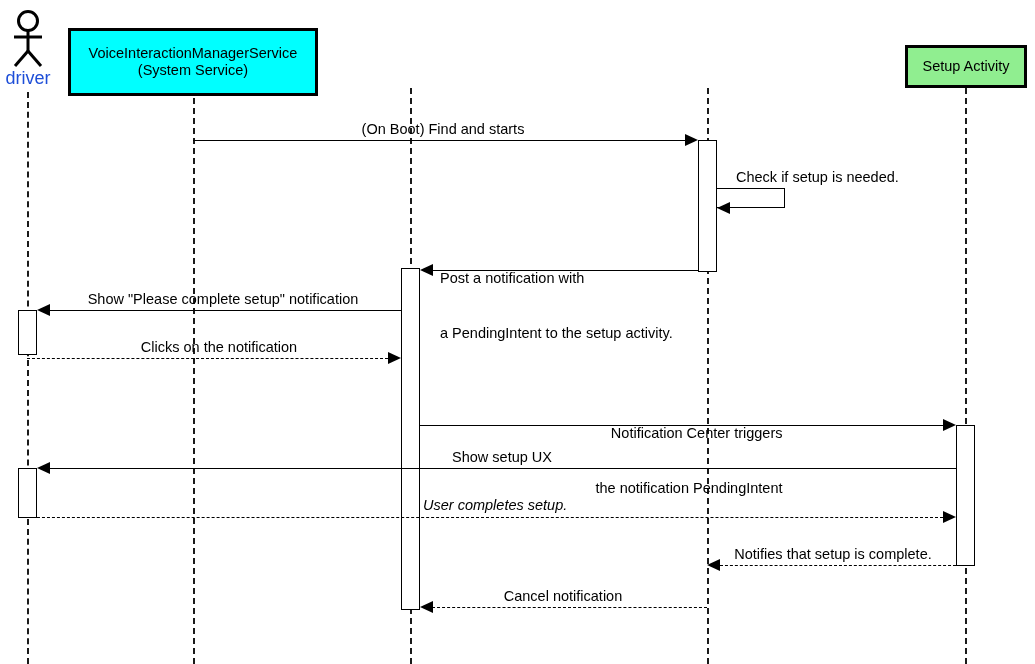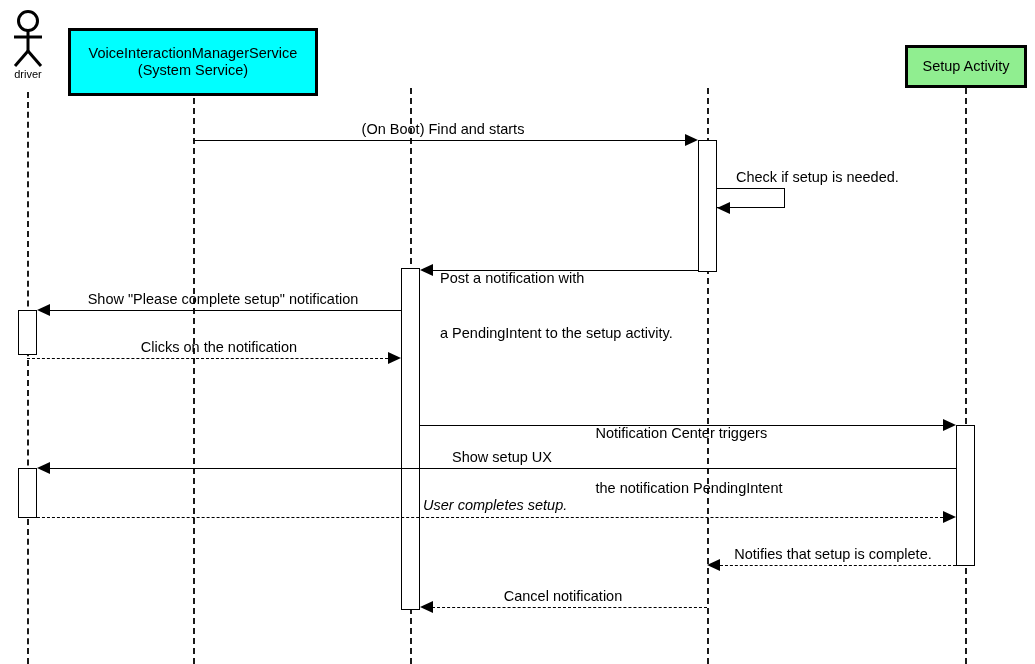--- a/index.html
+++ b/index.html
@@ -2,29 +2,29 @@
 <html><head>
 <meta charset="utf-8">
 <style>
   html,body{margin:0;padding:0;background:#ffffff;}
   body{font-family:"Liberation Sans",sans-serif;}
   #canvas{position:relative;width:1035px;height:664px;background:#ffffff;overflow:hidden;}
   .lifeline{position:absolute;width:0;border-left:2px dashed #1a1a1a;}
   .pbox{position:absolute;box-sizing:border-box;border:3px solid #000;display:flex;align-items:center;justify-content:center;text-align:center;line-height:1.15;color:#000;font-size:14.5px;}
   .pbox span{display:block;}
   .actor{position:absolute;}
-  .actor-label{position:absolute;font-size:11px;color:#000000;text-align:center;}
+  .actor-label{position:absolute;font-size:18px;color:#1d4ed8;text-align:center;}
   .act{position:absolute;box-sizing:border-box;background:#ffffff;border:1.6px solid #000;}
   .msg{position:absolute;height:0;border-top:1.6px solid #000;}
   .msg.dashed{border-top:1.8px dashed #000;}
   .ahead{position:absolute;width:0;height:0;border-top:6.5px solid transparent;border-bottom:6.5px solid transparent;}
   .ahead.right{border-left:13px solid #000;}
   .ahead.left{border-right:13px solid #000;}
   .mlabel{position:absolute;font-size:14.5px;color:#000;white-space:pre;line-height:1.25;}
-  .mlabel.ctr{text-align:left;transform:translateX(-50%);}
+  .mlabel.ctr{text-align:right;transform:translateX(-50%);}
   .mlabel.lft{text-align:left;}
   .selfbox{position:absolute;box-sizing:border-box;border:1.6px solid #000;border-left:none;background:transparent;}
 </style>
 </head>
 <body>
 
 <div id="canvas">
 
   <div class="lifeline" style="left:27px;top:92px;height:572px;"></div>
   <div class="lifeline" style="left:193px;top:88px;height:576px;"></div>

